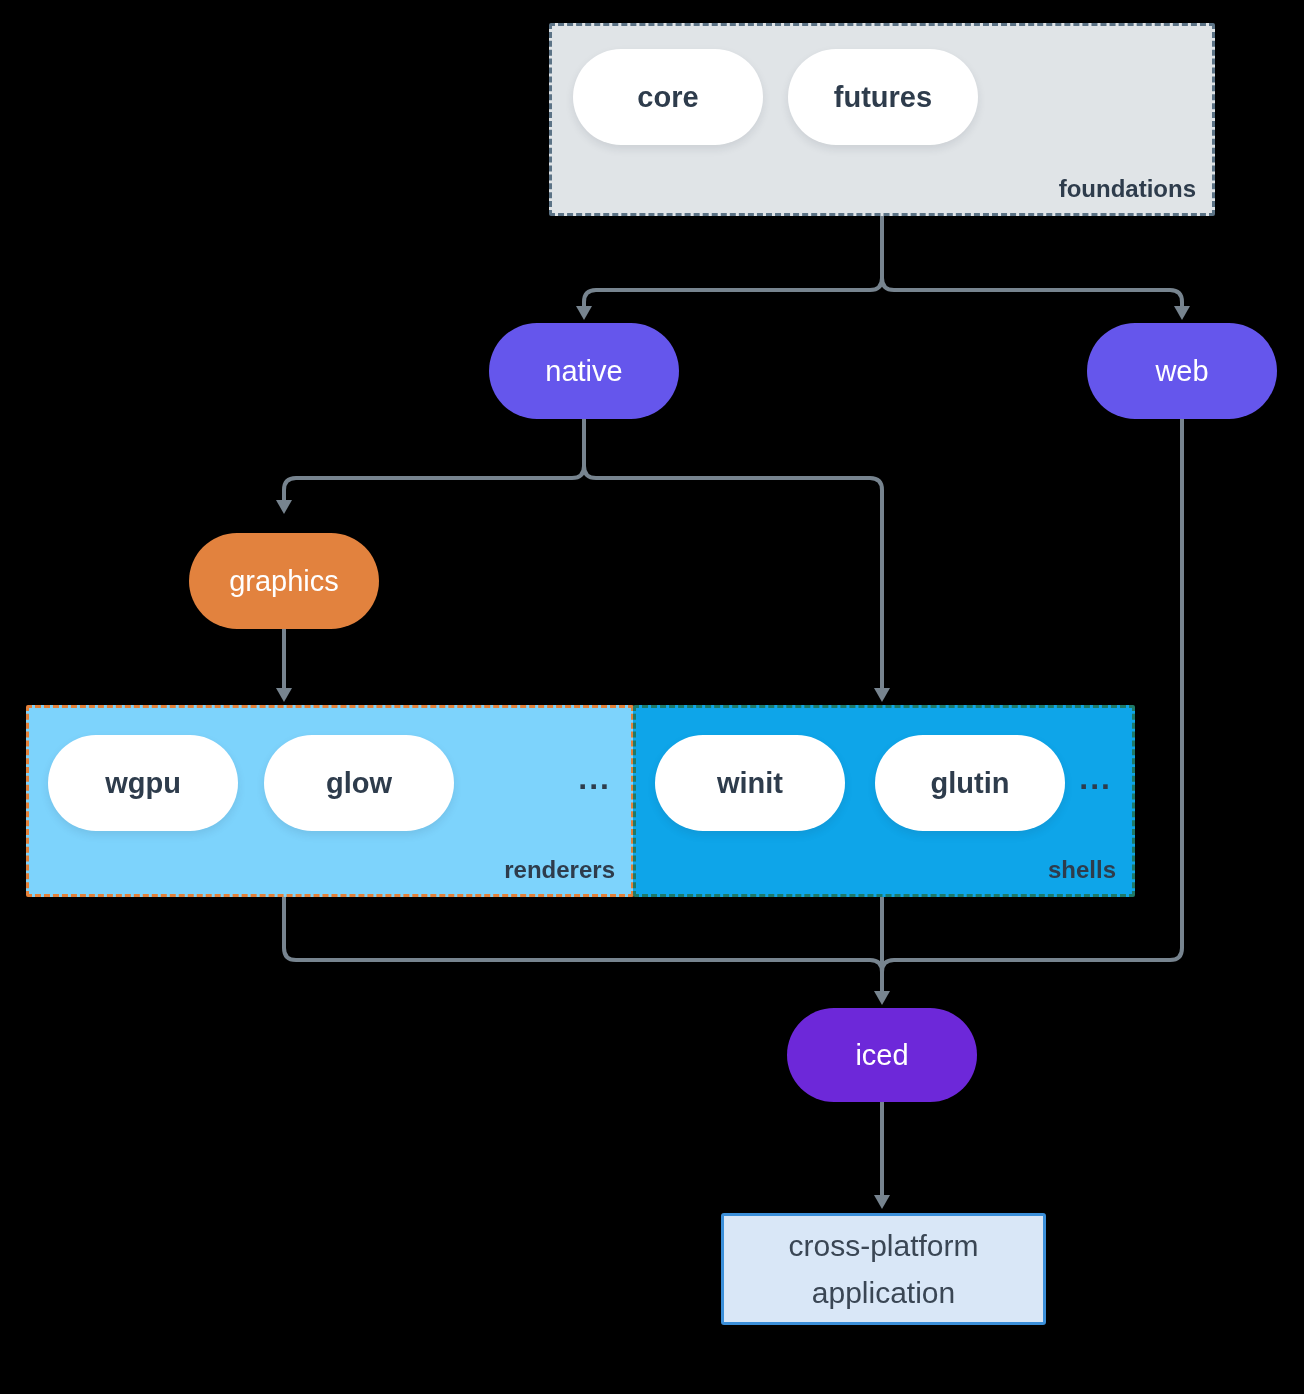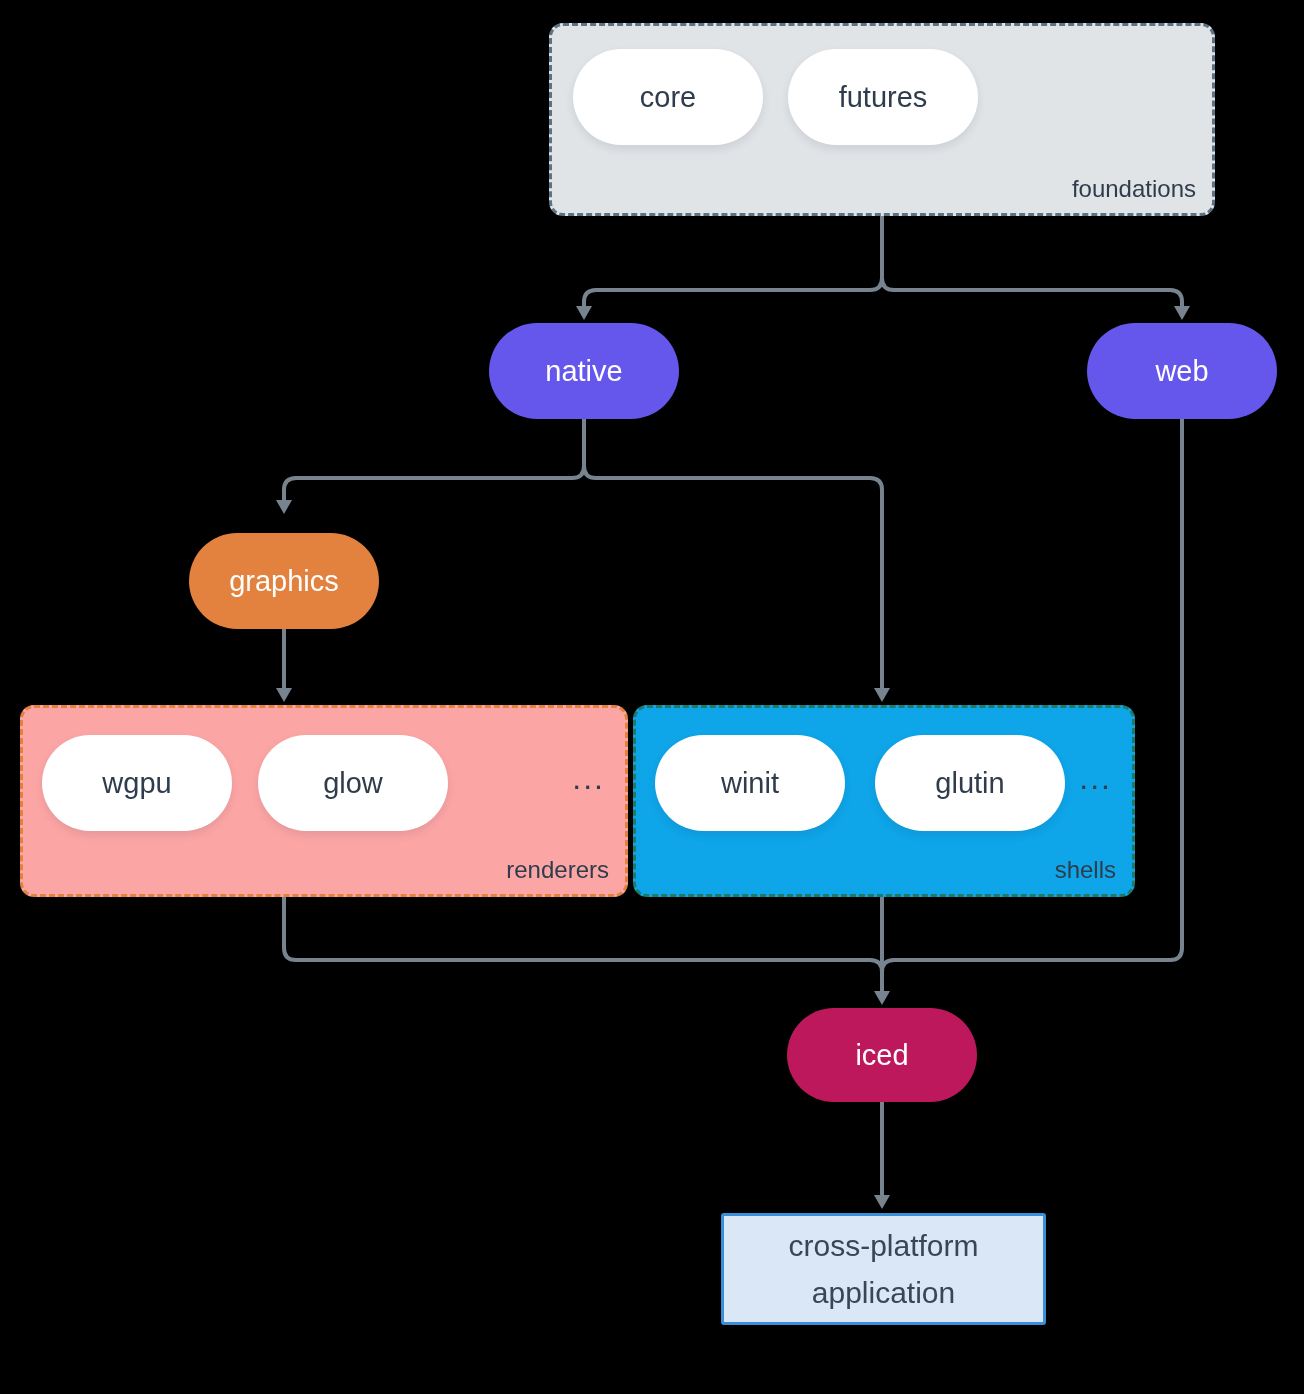--- a/index.html
+++ b/index.html
@@ -12,31 +12,32 @@
     overflow: hidden;
   }
   * { box-sizing: border-box; }
 
   #edges { position: absolute; left: 0; top: 0; width: 1304px; height: 1394px; }
   #edges path { stroke: #77848f; stroke-width: 4; fill: none; }
   #edges polygon { fill: #77848f; stroke: none; }
 
   .group {
     position: absolute;
-    border-radius: 14px;
+    border-radius: 2px;
+    font-weight: bold;
   }
   .group-label {
     position: absolute;
     right: 16px;
     bottom: 10px;
     font-size: 24px;
     color: #2e3c4c;
   }
   #foundations-box { left: 549px; top: 23px;  width: 666px; height: 193px; background: #e0e4e7; border: 3px dashed #5c7386; }
-  #renderers-box   { left: 20px;  top: 705px; width: 608px; height: 192px; background: #fca5a5; border: 3px dashed #e4813a; }
+  #renderers-box   { left: 26px;  top: 705px; width: 608px; height: 192px; background: #7dd3fc; border: 3px dashed #e4813a; }
   #shells-box      { left: 633px; top: 705px; width: 502px; height: 192px; background: #0ea5e9; border: 3px dashed #1f7a68; }
 
   .pill {
     position: absolute;
     width: 190px;
     height: 96px;
     border-radius: 48px;
     display: flex;
     align-items: center;
     justify-content: center;
@@ -68,21 +69,21 @@
     top: 52px;
     font-size: 32px;
     color: #2e3c4c;
     letter-spacing: 2px;
   }
 
   
   #node-native   { left: 489px;  top: 323px;  background: #6556ec; }
   #node-web      { left: 1087px; top: 323px;  background: #6556ec; }
   #node-graphics { left: 189px;  top: 517px;  background: #e2823e; margin-top: 16px; }
-  #node-iced     { left: 787px;  top: 1008px; height: 94px; background: #be185d; }
+  #node-iced     { left: 787px;  top: 1008px; height: 94px; background: #6d28d9; }
 
   #app-box {
     position: absolute;
     left: 721px; top: 1213px;
     width: 325px; height: 112px;
     background: #d9e7f7;
     border: 3px solid #3b8fd9;
     border-radius: 3px;
     display: flex;
     align-items: center;

